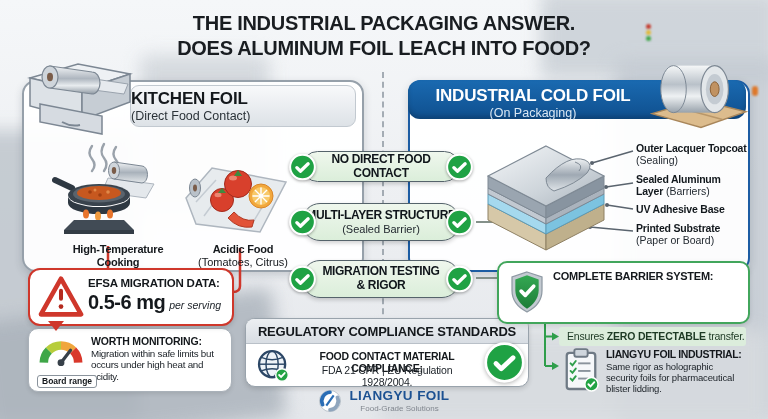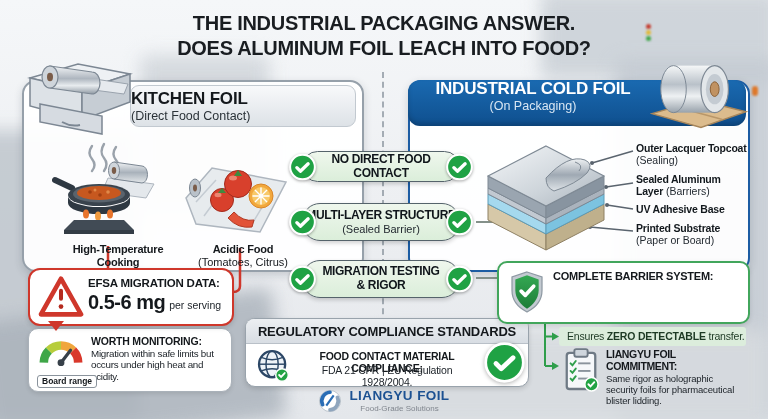--- a/index.html
+++ b/index.html
@@ -15,23 +15,23 @@
   
   .panel{position:absolute;top:80px;height:188px;border-radius:14px;background:rgba(255,255,255,.94);
          box-shadow:0 3px 8px rgba(40,50,60,.18);z-index:2;}
   .panel.pl{left:22px;width:338px;border:2px solid #96a0aa;}
   .panel.pr{left:408px;width:338px;border:2.5px solid #1c5ca3;}
   .kitchen-banner{position:absolute;left:130px;top:85px;width:224px;height:40px;border-radius:9px;
          background:linear-gradient(180deg,#f8f9fb,#dde2e7);border:1px solid #c2c9d0;z-index:4;
          display:flex;flex-direction:column;justify-content:center;}
   .kb-t{font-size:17px;font-weight:800;letter-spacing:-0.2px;line-height:1;color:#14181c;}
   .kb-s{font-size:12.5px;color:#2b3238;margin-top:3px;line-height:1;}
-  .blue-banner{position:absolute;left:408px;top:80px;width:338px;height:46px;border-radius:12px;
+  .blue-banner{position:absolute;left:408px;top:80px;width:338px;height:39px;border-radius:12px;
          background:linear-gradient(180deg,#1a6ab1,#0f4f8e);z-index:3;box-sizing:border-box;padding-right:88px;
-         display:flex;flex-direction:column;justify-content:flex-start;align-items:center;
+         display:flex;flex-direction:column;justify-content:flex-end;align-items:center;
          box-shadow:inset 0 -3px 5px rgba(0,0,0,.18);}
   .bb-t{font-size:17px;font-weight:800;letter-spacing:-0.2px;line-height:1;color:#ffffff;}
   .bb-s{font-size:12.5px;color:#d9e7f4;margin-top:3px;line-height:1;}
   
   .item-label{position:absolute;text-align:center;z-index:5;line-height:1.2;}
   .item-label .b{font-size:11px;font-weight:800;letter-spacing:-0.2px;}
   .item-label .n{font-size:11px;}
   
   .badge{position:absolute;left:302px;width:156px;border:1.5px solid #55636b;border-radius:18px;z-index:6;
          background:linear-gradient(180deg,#eff7ed,#dbeeda);box-shadow:0 2px 4px rgba(0,0,0,.18);
@@ -41,21 +41,21 @@
   .badge .t2:empty{display:none;}
   .ck{position:absolute;filter:drop-shadow(0 1px 1.5px rgba(0,0,0,.35));}
   .ck.l{left:-14px;top:50%;transform:translateY(-50%);}
   .ck.r{right:-14px;top:50%;transform:translateY(-50%);}
   
   .efsa{position:absolute;left:28px;top:268px;width:202px;height:54px;background:#fff;border:2.5px solid #cf372b;
         border-radius:12px;z-index:6;box-shadow:0 2px 5px rgba(0,0,0,.14);}
   .efsa-h{position:absolute;left:58px;top:7px;font-size:11.5px;font-weight:800;letter-spacing:-0.2px;}
   .efsa-v{position:absolute;left:58px;top:21px;white-space:nowrap;}
   .efsa-v .val{font-size:20px;font-weight:800;letter-spacing:-0.5px;}
-  .efsa-v .unit{font-size:10.5px;margin-left:4px;color:#20262c;}
+  .efsa-v .unit{font-size:10.5px;margin-left:4px;color:#20262c;font-style:italic;}
   .pointer{position:absolute;left:48px;top:321px;width:0;height:0;z-index:7;
         border-left:8px solid transparent;border-right:8px solid transparent;border-top:10px solid #cf372b;}
   .worth{position:absolute;left:28px;top:328px;width:202px;height:62px;background:#fff;border:1.5px solid #a9b1b9;
         border-radius:10px;z-index:5;box-shadow:0 2px 4px rgba(0,0,0,.1);}
   .worth-h{position:absolute;left:62px;top:6px;font-size:10.5px;font-weight:800;letter-spacing:-0.2px;}
   .worth-b{position:absolute;left:62px;top:19px;width:136px;font-size:9.8px;line-height:1.17;letter-spacing:-0.25px;color:#20262c;}
   .safe-label{position:absolute;left:8px;top:46px;background:#fff;border:1px solid #8a939c;border-radius:3px;
         font-size:8.5px;font-weight:700;padding:0 4px;line-height:11px;z-index:6;}
   
   .reg{position:absolute;left:245px;top:318px;width:282px;height:67px;background:#fff;border:1.5px solid #99a3ac;
@@ -396,21 +396,21 @@
     <path d="M9,17 l2,2 3.5,-4.5" stroke="#2f9e4b" stroke-width="2" fill="none" stroke-linecap="round"></path>
       <line x1="17" y1="17" x2="30" y2="17" stroke="#8a939c" stroke-width="2"></line>
     <path d="M9,25 l2,2 3.5,-4.5" stroke="#2f9e4b" stroke-width="2" fill="none" stroke-linecap="round"></path>
       <line x1="17" y1="25" x2="30" y2="25" stroke="#8a939c" stroke-width="2"></line>
     <path d="M9,33 l2,2 3.5,-4.5" stroke="#2f9e4b" stroke-width="2" fill="none" stroke-linecap="round"></path>
       <line x1="17" y1="33" x2="28" y2="33" stroke="#8a939c" stroke-width="2"></line>
     <circle cx="31" cy="39" r="7" fill="#22a344" stroke="#ffffff" stroke-width="1.6"></circle>
     <path d="M27.8,39 l2.2,2.2 4,-4.4" stroke="#ffffff" stroke-width="2" fill="none" stroke-linecap="round"></path>
   </svg>
   <div class="commit-t">
-    <div class="commit-h">LIANGYU FOIL COMMITMENT:</div>
+    <div class="commit-h">LIANGYU FOIL INDUSTRIAL:</div>
     <div class="commit-b">Same rigor as holographic security foils for pharmaceutical blister lidding.</div>
   </div>
 
   <div class="footer">
     <svg width="24" height="24" viewBox="0 0 26 26">
       <circle cx="13" cy="13" r="11.5" fill="#ffffff" stroke="#b9c1c9" stroke-width="1"></circle>
       <path d="M5,17 A9.5,9.5 0 0 1 13,3.5" stroke="#2a6db5" stroke-width="4" fill="none" stroke-linecap="round"></path>
       <path d="M21,9 A9.5,9.5 0 0 1 13,22.5" stroke="#8fa5bd" stroke-width="4" fill="none" stroke-linecap="round"></path>
       <line x1="9" y1="18" x2="17" y2="7" stroke="#2a6db5" stroke-width="2.4"></line>
     </svg>

